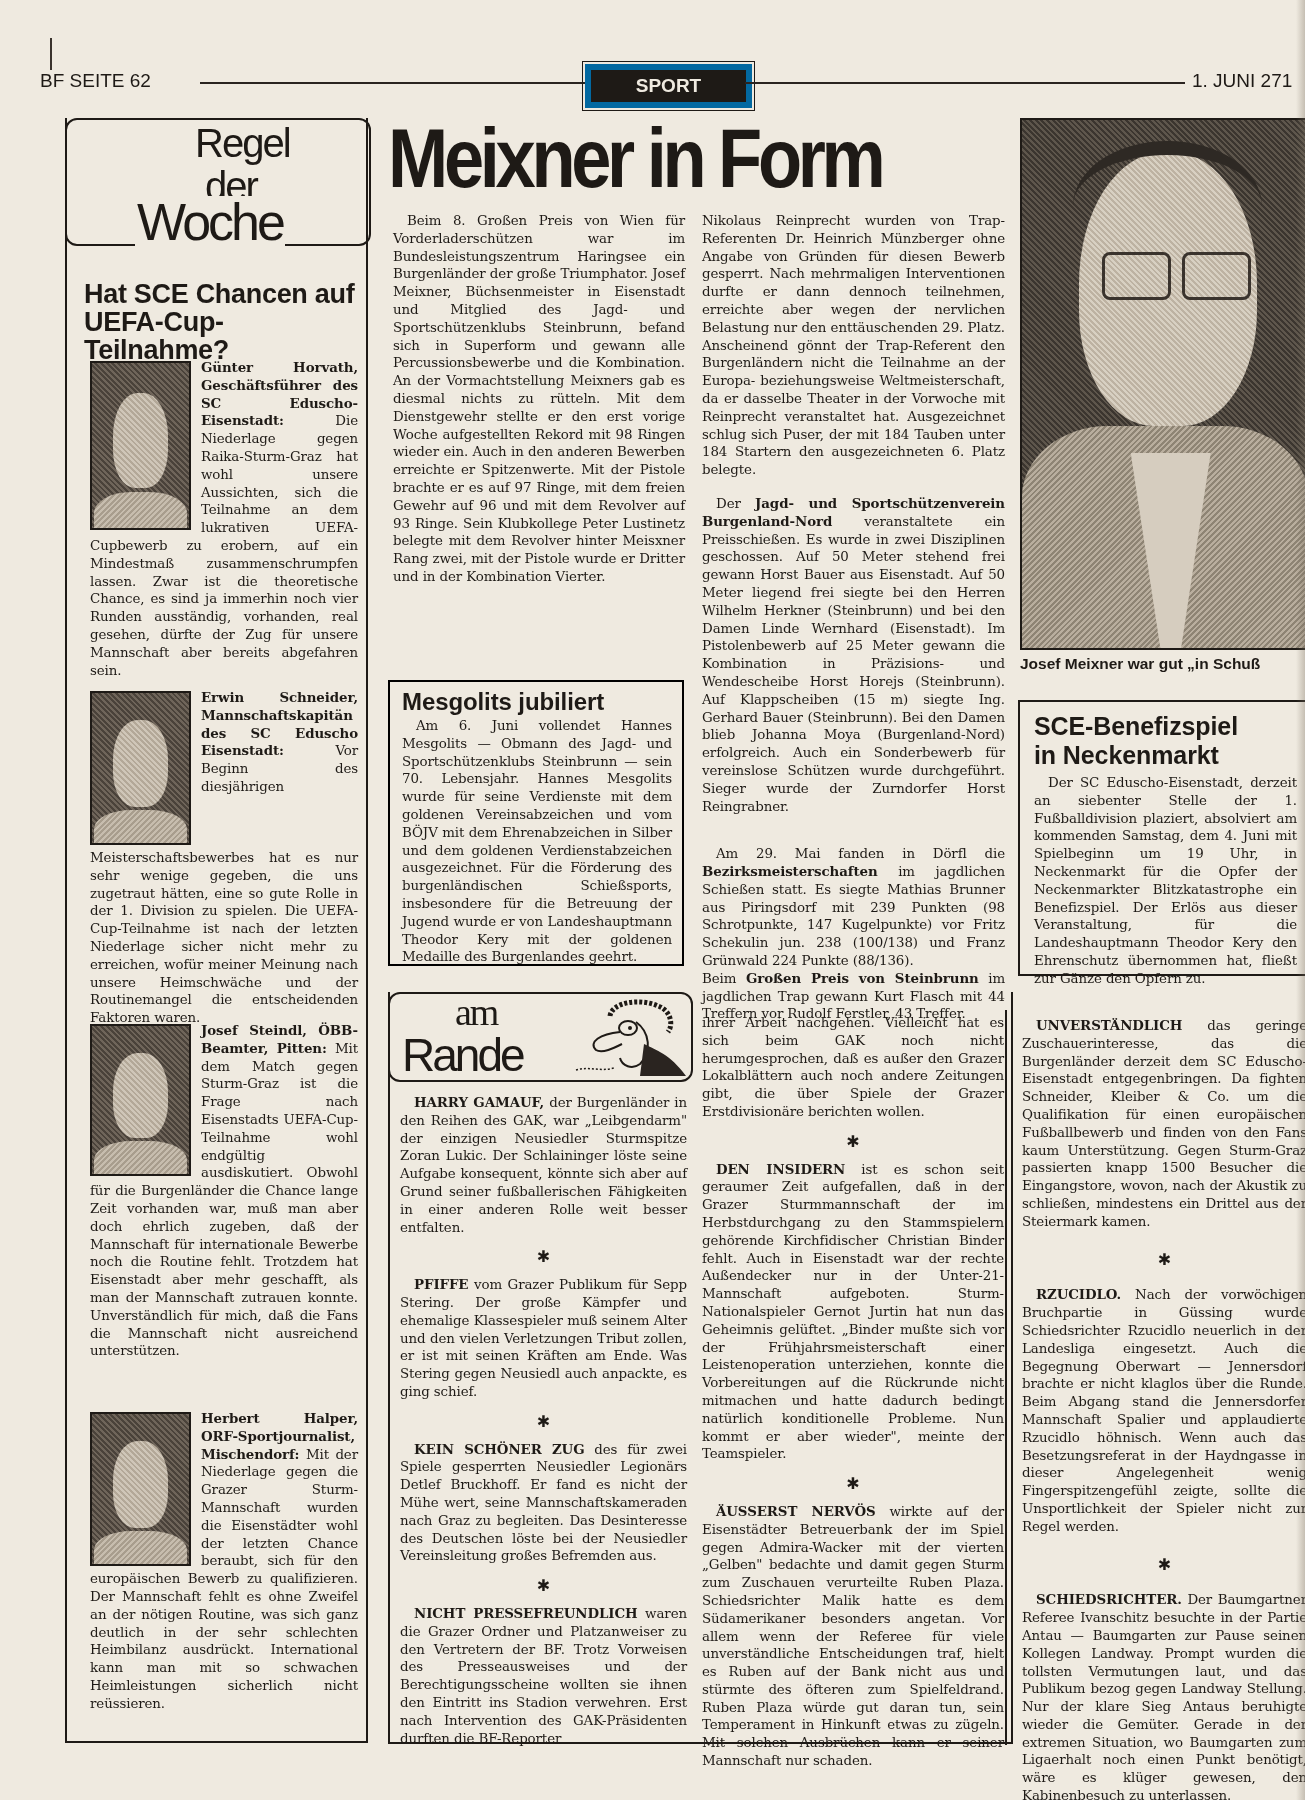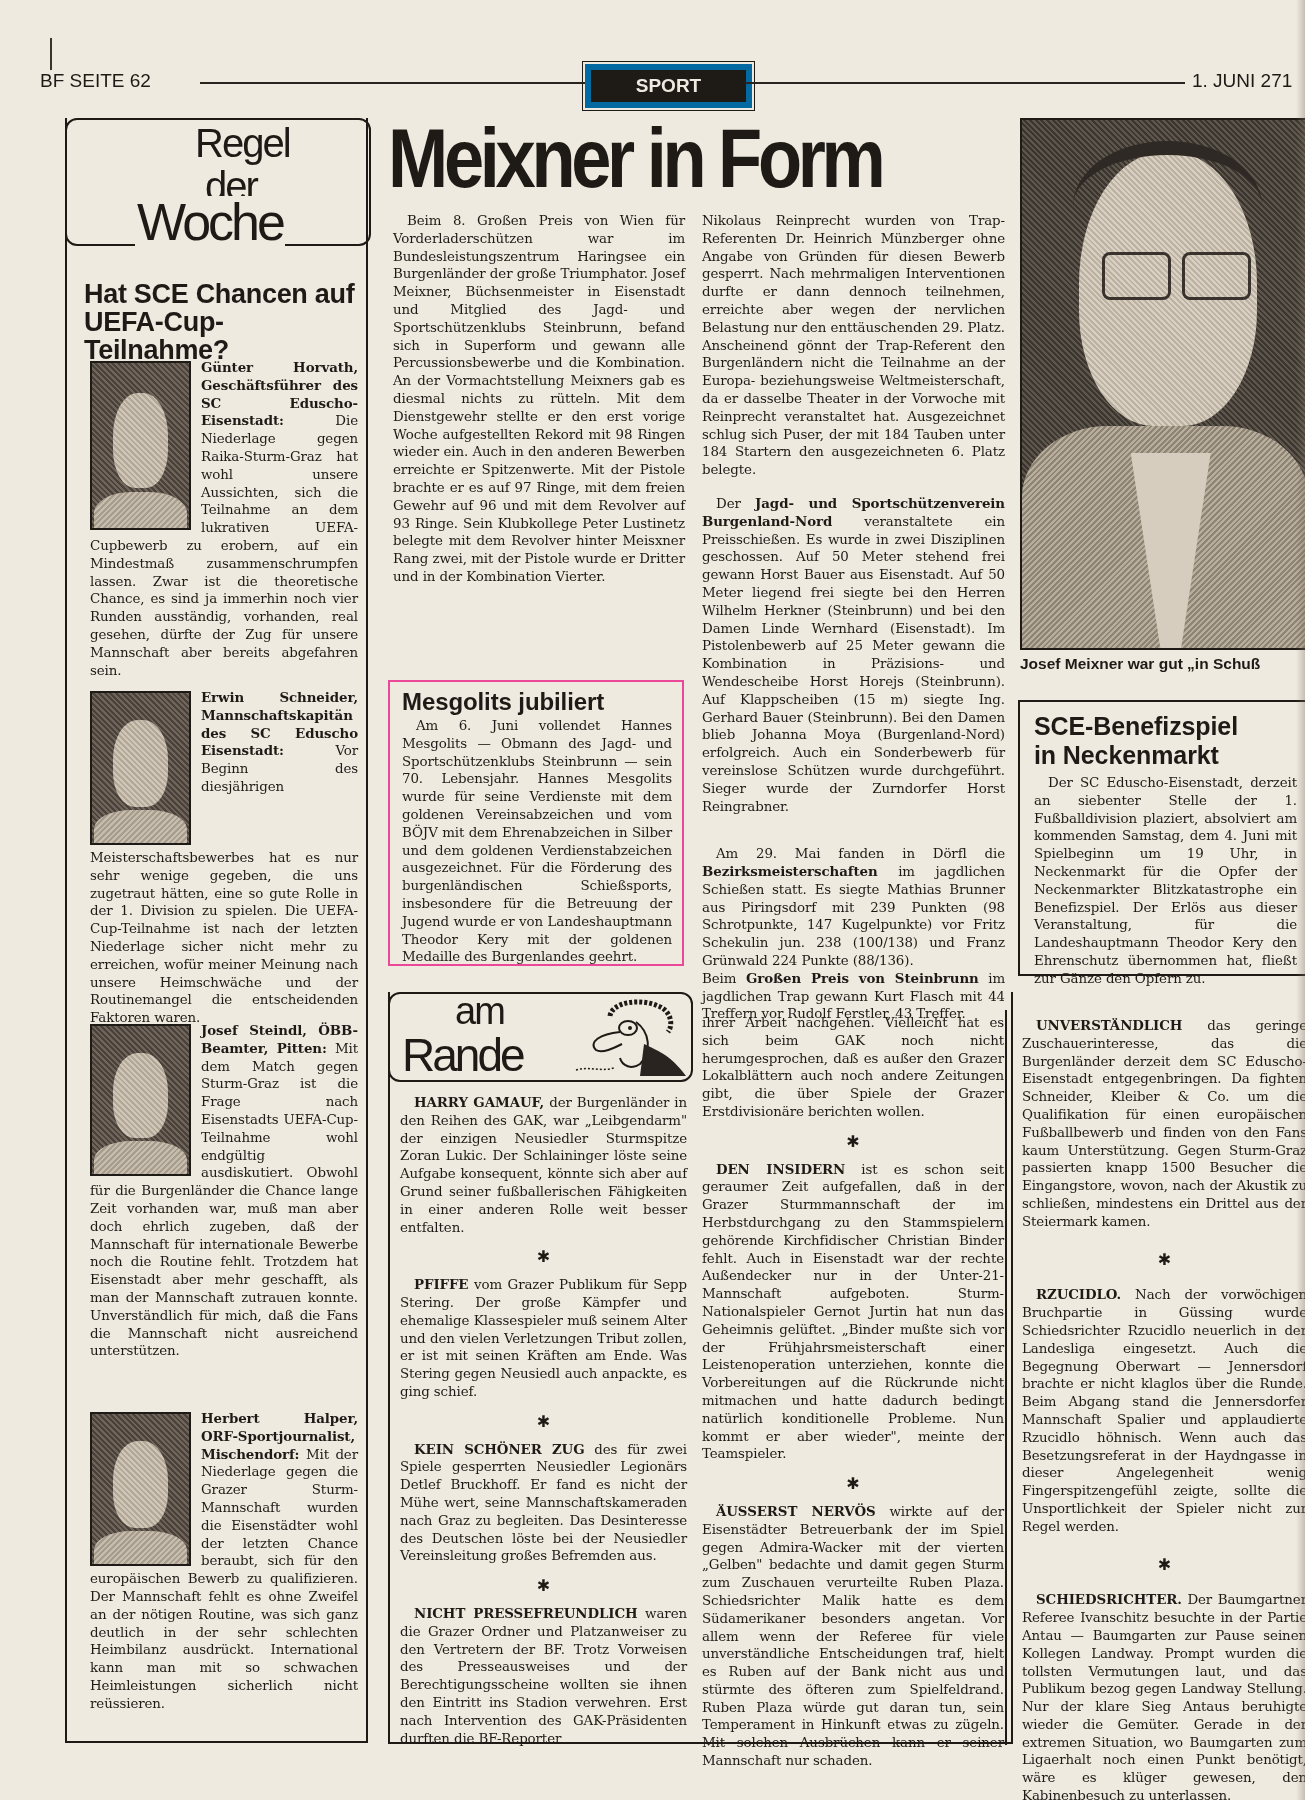--- a/index.html
+++ b/index.html
@@ -37,29 +37,29 @@
   
   #photo{left:1020px;top:118px;width:290px;height:532px;border:2px solid #1e1a16;box-sizing:border-box;background:repeating-linear-gradient(45deg,#5e564c 0 2px,#3b352f 2px 4px);overflow:hidden;}
   #photo .head{position:absolute;left:20%;top:6%;width:62%;height:52%;border-radius:48% 48% 42% 42%;background:repeating-linear-gradient(45deg,#d8d0c2 0 2px,#bdb2a2 2px 4px);}
   #photo .hair{position:absolute;left:18%;top:4%;width:66%;height:22%;border-radius:50% 50% 0 0;border-top:14px solid #2e2924;}
   #photo .glasses-l,#photo .glasses-r{position:absolute;top:25%;width:22%;height:8%;border:3px solid #3a332d;border-radius:8px;}
   #photo .glasses-l{left:28%;} #photo .glasses-r{left:56%;}
   #photo .coat{position:absolute;left:0;top:58%;width:100%;height:45%;background:repeating-linear-gradient(-45deg,#b9ae9e 0 2px,#8e8474 2px 4px);border-radius:30% 30% 0 0;}
   #photo .shirt{position:absolute;left:38%;top:63%;width:28%;height:40%;background:#d6cdbf;clip-path:polygon(0 0,100% 0,60% 100%,40% 100%);}
   #caption{left:1020px;top:655px;font-weight:bold;font-size:15.5px;white-space:nowrap;}
   
-  #mes-box{left:388px;top:680px;width:296px;height:286px;border:2px solid #ec4899;box-sizing:border-box;padding:6px 10px 0 12px;}
+  #mes-box{left:388px;top:680px;width:296px;height:286px;border:2px solid #000000;box-sizing:border-box;padding:6px 10px 0 12px;}
   #mes-title{font-family:"Liberation Sans",sans-serif;font-weight:bold;font-size:24px;line-height:28px;margin-bottom:1px;}
   
   #sce-box{left:1018px;top:700px;width:295px;height:276px;border:2px solid #1e1a16;box-sizing:border-box;padding:10px 14px 0 14px;}
   #sce-title{font-family:"Liberation Sans",sans-serif;font-weight:bold;font-size:25px;line-height:29px;margin-bottom:4px;white-space:nowrap;}
   
   #rande-box{left:388px;top:992px;width:625px;height:752px;border:2px solid #1e1a16;box-sizing:border-box;border-top:none;}
   #rande-title-box{left:388px;top:992px;width:305px;height:90px;border:2px solid #1e1a16;border-radius:12px;box-sizing:border-box;}
-  #rande-l1{left:455px;top:990px;font-size:38px;letter-spacing:-2px;font-family:Liberation Sans, sans-serif;}
+  #rande-l1{left:455px;top:990px;font-size:38px;letter-spacing:-2px;font-family:Liberation Serif, serif;}
   #rande-l2{left:400px;top:1030px;font-size:46px;letter-spacing:-3px;line-height:50px;font-family:"Liberation Sans",sans-serif;background:#efeae0;padding:0 2px;}
   #cartoon{left:570px;top:998px;width:118px;height:80px;}
   #rande-col1{left:400px;top:1094px;width:287px;}
   #rande-col2{left:702px;top:1014px;width:302px;}
   #right-col{left:1022px;top:1017px;width:285px;}
   #gutter-rule{left:1005px;top:1010px;width:2px;height:735px;background:#1e1a16;}
   #scan-edge{left:1296px;top:0;width:9px;height:1800px;background:linear-gradient(90deg,rgba(120,110,95,0.0),rgba(120,110,95,0.35));}
 </style>
 </head>
 <body>

